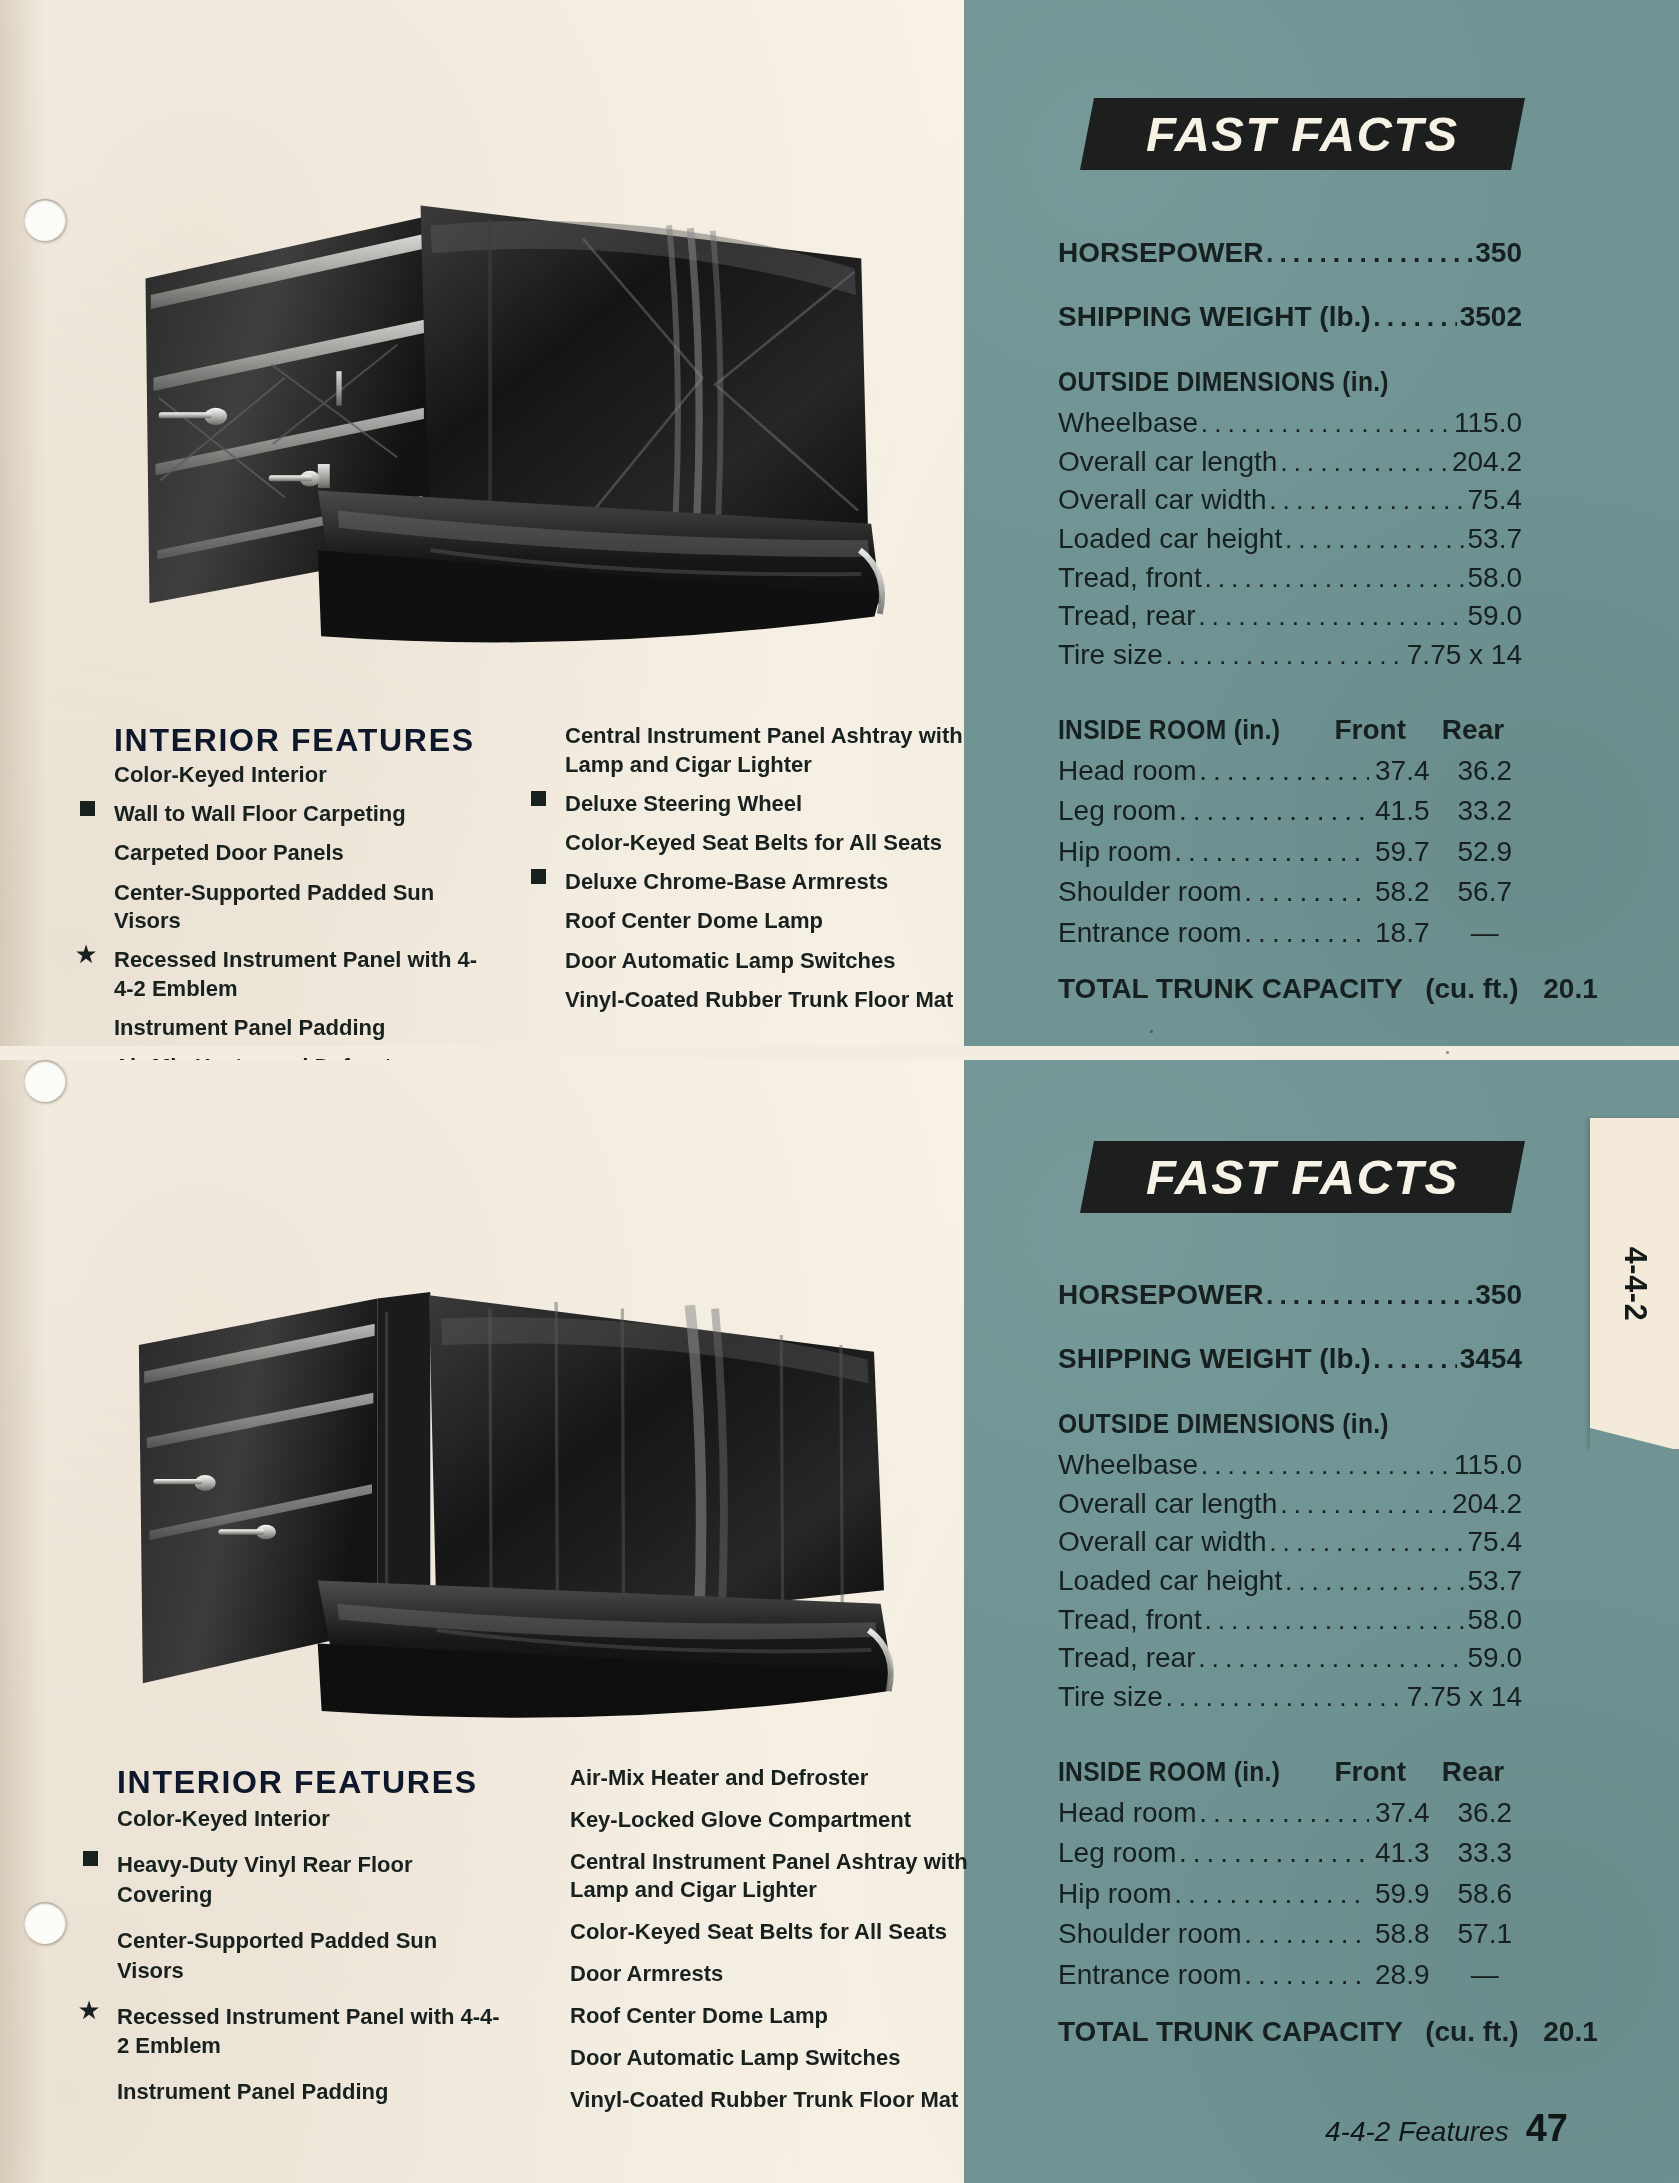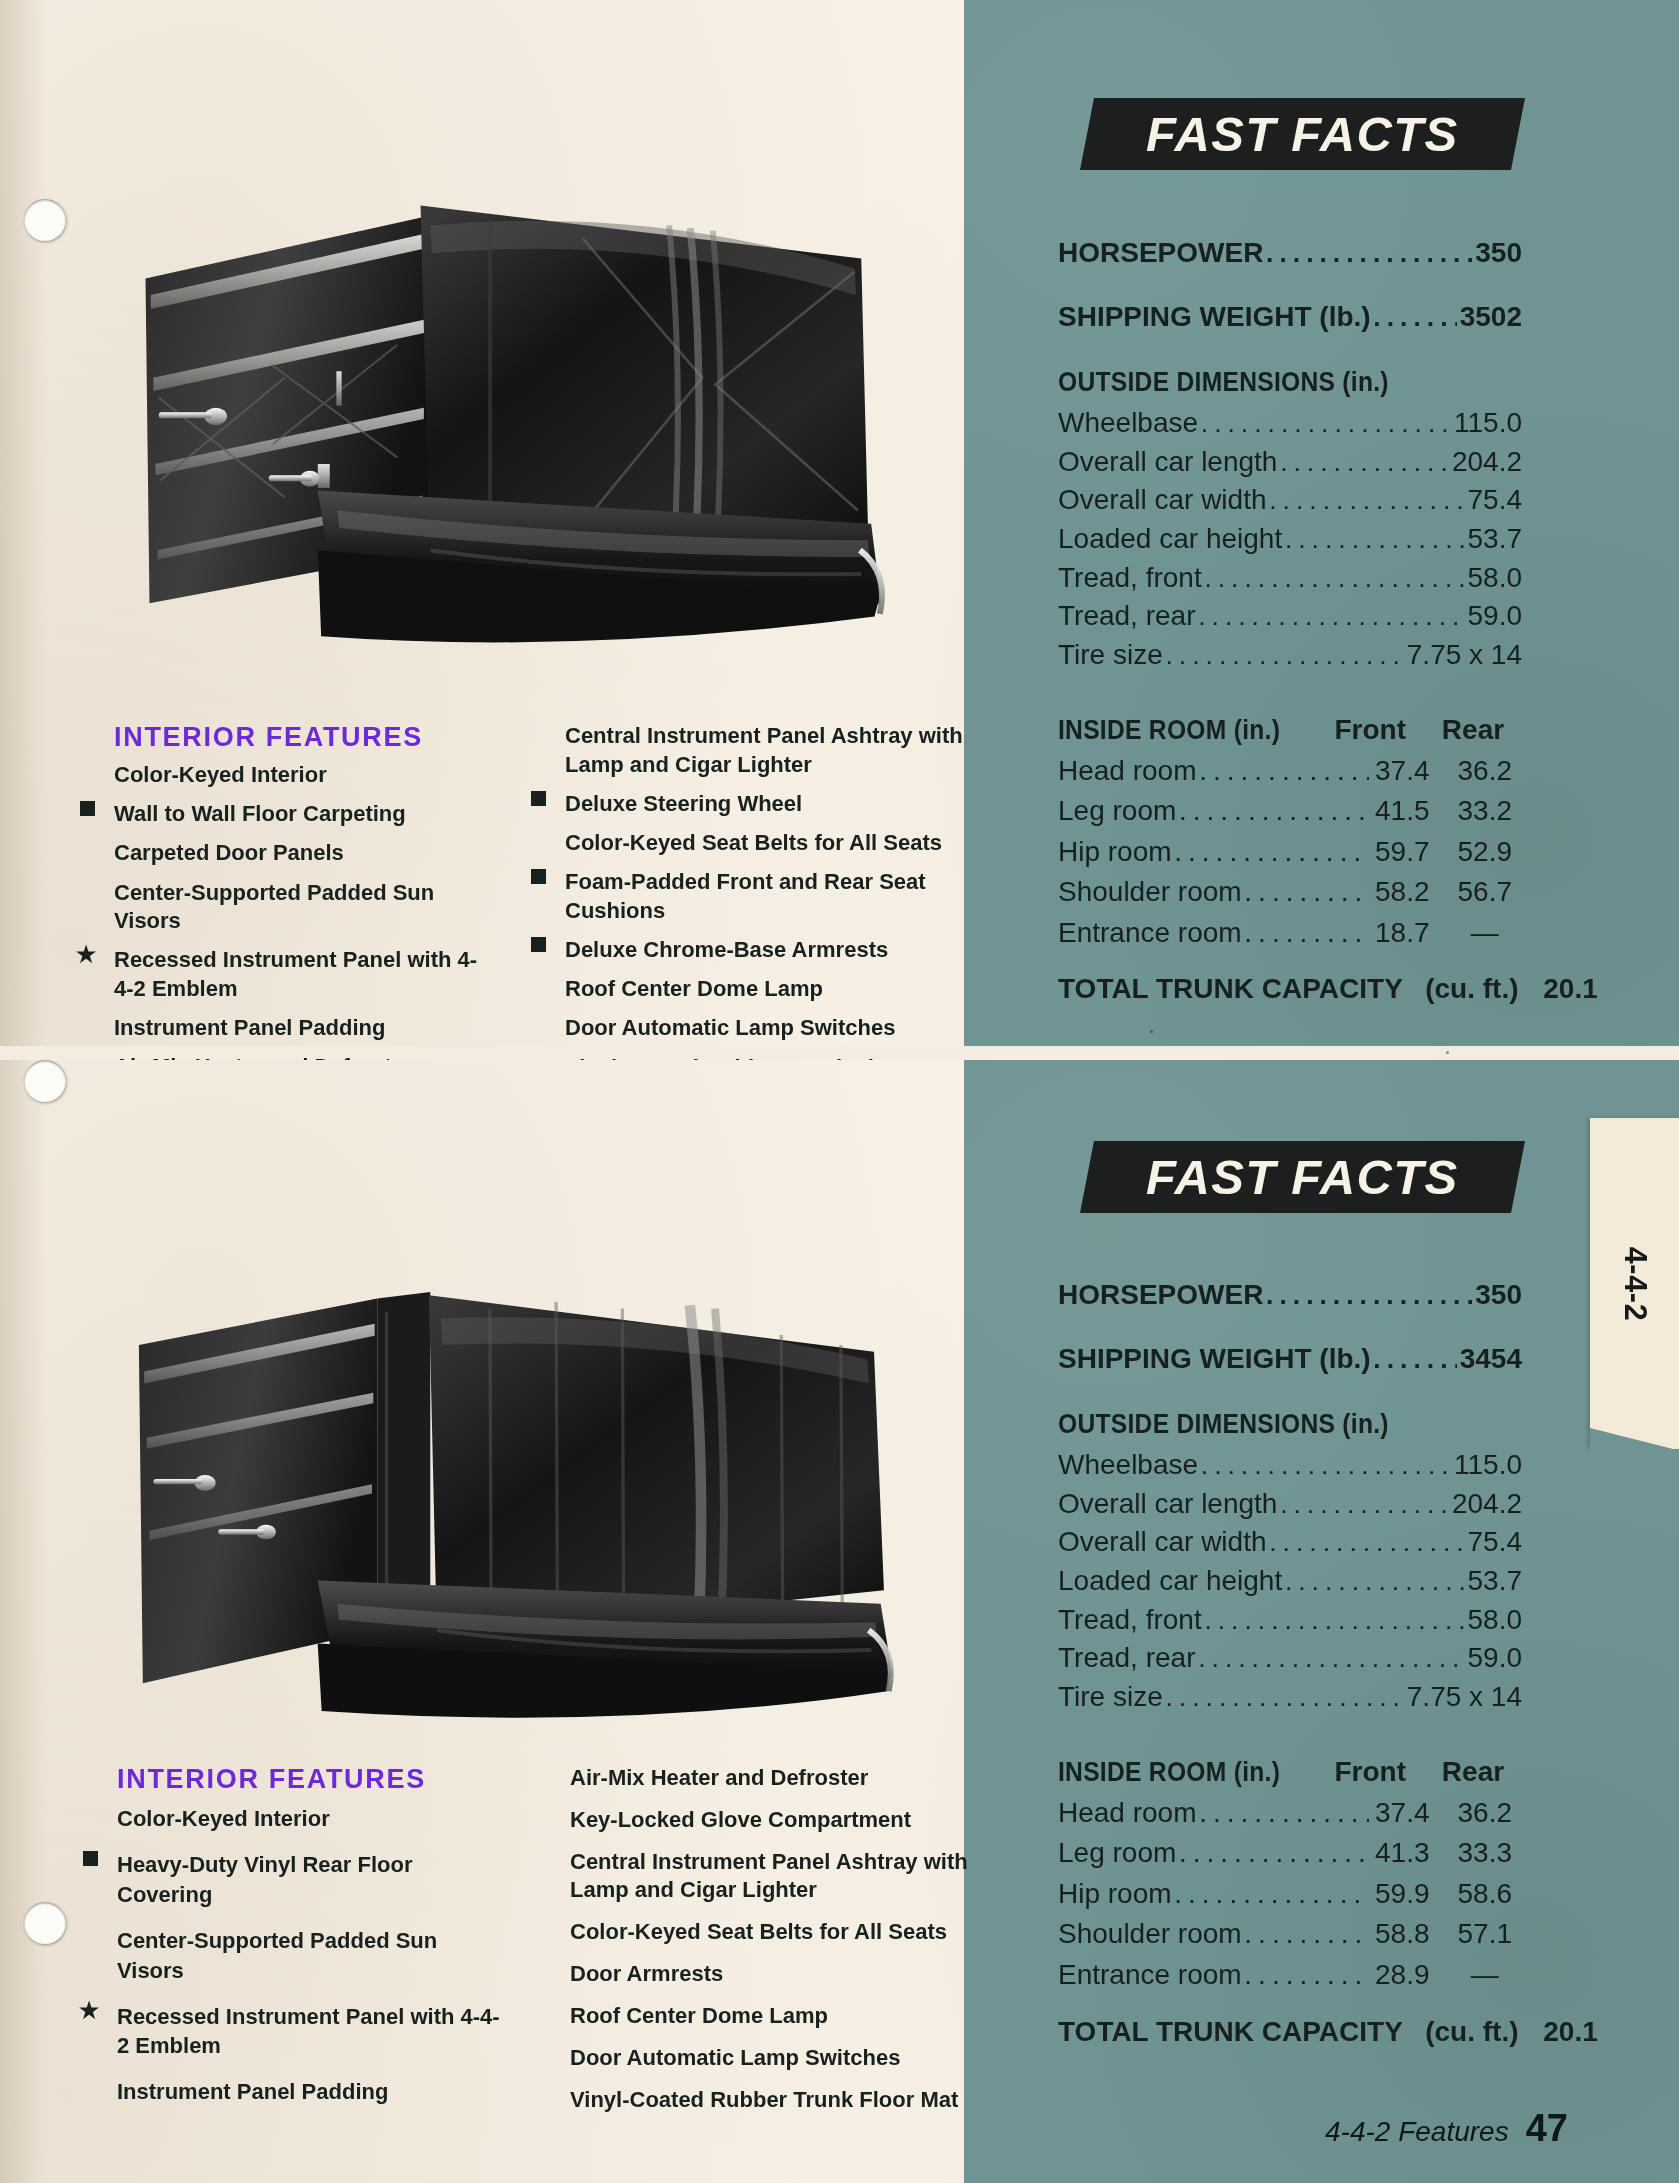--- a/index.html
+++ b/index.html
@@ -57,21 +57,21 @@
   .tbl .c1 .nm{flex:0 0 auto;}
   .tbl .c1 .dots{flex:1 1 auto;overflow:hidden;letter-spacing:6px;margin-left:2.7px;}
   .tbl .c2,.tbl .c3{width:99px;text-align:right;}
   .tbl .c3{margin-left:25px;text-align:center;}
   .tbl .thead .c2,.tbl .thead .c3{font-weight:bold;}
 
   .total{position:absolute;font-weight:bold;font-size:28px;color:#16201f;white-space:nowrap;}
   .total .cap{font-weight:bold;font-stretch:condensed;}
 
   
-  .feat-title{position:absolute;font-weight:bold;font-size:27px;letter-spacing:1.7px;color:#6d28d9;}
+  .feat-title{position:absolute;font-weight:bold;font-size:32px;letter-spacing:1.7px;color:#0f172a;}
   .feat-col{position:absolute;color:#19211f;font-size:22px;font-weight:bold;line-height:1.30;}
   .fi{position:relative;padding-left:0;margin-bottom:10.6px;}
   .fi .bul{position:absolute;left:-34px;top:1.3px;width:14.6px;height:14.6px;background:#19211f;}
   .fi .star{position:absolute;left:-38px;top:-2px;font-size:22.5px;line-height:1;color:#19211f;}
 
   
   .footer{position:absolute;color:#101817;}
   .footer .fl{font-style:italic;font-size:28px;}
   .footer .pn{font-weight:bold;font-size:38px;margin-left:17px;}
   .idx-tab{position:absolute;background:#f3ead9;box-shadow:-2px 0 4px rgba(60,45,25,.28);}
@@ -275,21 +275,20 @@
     <div class="fi"><span>Center-Supported Padded Sun Visors</span></div>
     <div class="fi"><span class="star">★</span><span>Recessed Instrument Panel with 4-4-2 Emblem</span></div>
     <div class="fi"><span>Instrument Panel Padding</span></div>
     <div class="fi"><span>Air-Mix Heater and Defroster</span></div>
     <div class="fi"><span>Key-Locked Glove Compartment</span></div>
   </div>
   <div class="feat-col" style="left:565px;top:722px;width:398px;">
     <div class="fi"><span>Central Instrument Panel Ashtray with Lamp and Cigar Lighter</span></div>
     <div class="fi"><span class="bul"></span><span>Deluxe Steering Wheel</span></div>
     <div class="fi"><span>Color-Keyed Seat Belts for All Seats</span></div>
-    <div class="fi"><span class="bul"></span><span>Foam-Padded Front and Rear Seat Cushions</span></div>
     <div class="fi"><span class="bul"></span><span>Deluxe Chrome-Base Armrests</span></div>
     <div class="fi"><span>Roof Center Dome Lamp</span></div>
     <div class="fi"><span>Door Automatic Lamp Switches</span></div>
     <div class="fi"><span>Vinyl-Coated Rubber Trunk Floor Mat</span></div>
   </div>
 
   <div class="sheet two">
     <div class="paper-tex"></div>
     <div class="edge-shade"></div>
   </div>

